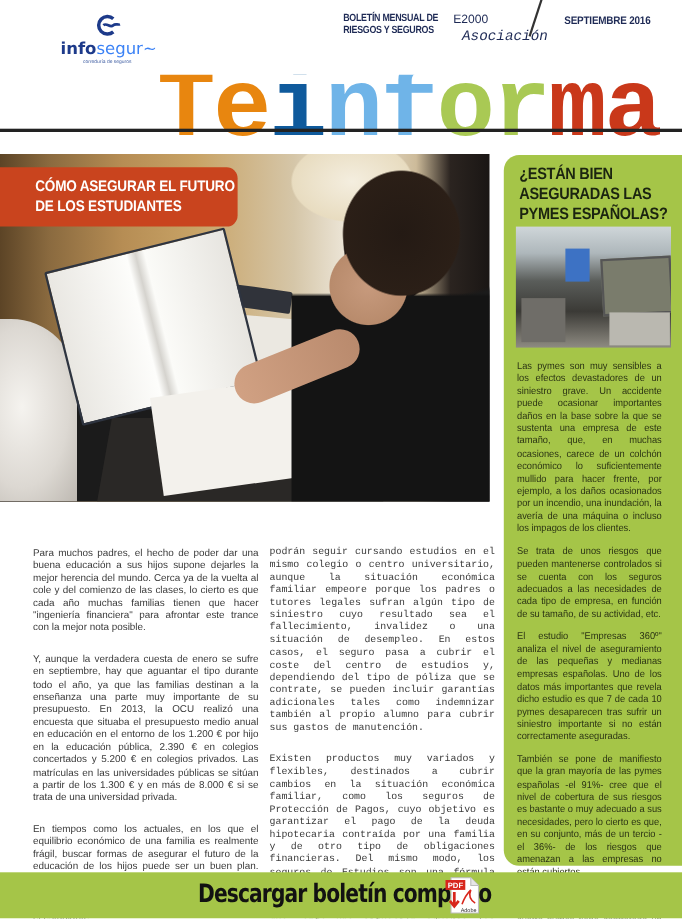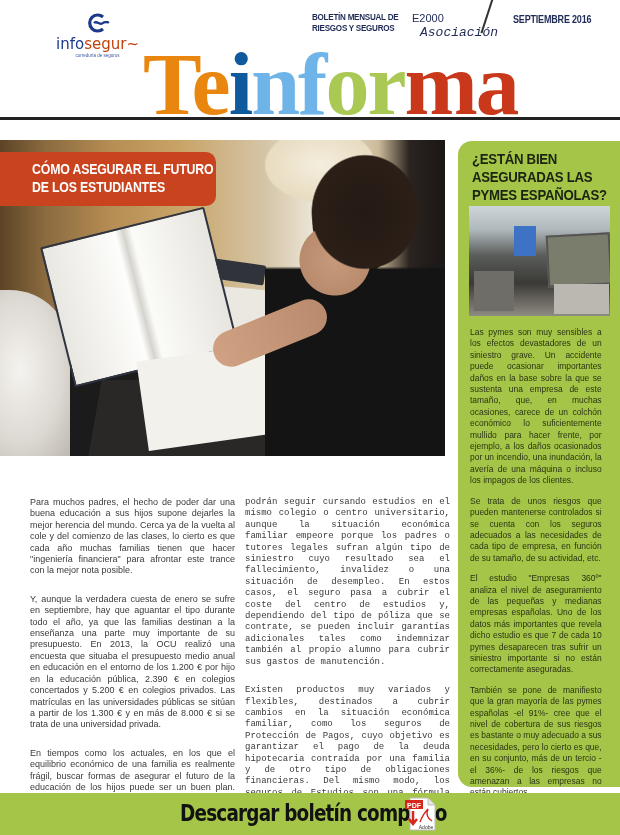--- a/index.html
+++ b/index.html
@@ -3,32 +3,32 @@
 <meta charset="utf-8">
 <style>
   html, body { margin:0; padding:0; }
   body { width:620px; height:835px; background:#ffffff; position:relative; overflow:hidden; font-family:"Liberation Sans", sans-serif; }
   .abs { position:absolute; }
 
   
   .logo { left:55px; top:12px; width:85px; text-align:center; }
   .logo-icon { width:24px; height:22px; margin:0 auto; display:block; }
   .logo-name { font-family:"DejaVu Sans", sans-serif; font-size:15px; color:#1d3a8a; line-height:16px; margin-top:2px; }
-  .logo-name b { font-weight:normal; }
-  .logo-name span { font-weight:normal; color:#c2410c; }
+  .logo-name b { font-weight:bold; }
+  .logo-name span { font-weight:normal; color:#3b82f6; }
   .logo-tag { font-size:4.5px; color:#3b5aa0; margin-top:1px; }
 
   .bulletin { left:312px; top:11px; font-family:"Liberation Sans", sans-serif; font-weight:bold; font-size:9.5px; line-height:11px; color:#1e2a55; letter-spacing:-0.3px; transform:scaleX(0.85); transform-origin:left top; }
   .e2000 { left:412px; top:12px; color:#1e2a55; }
   .e2000-main { font-weight:normal; font-size:11px; letter-spacing:0px; }
   .e2000-sub { font-family:Liberation Mono, monospace; font-style:italic; font-size:13px; margin-left:8px; margin-top:1px; }
   .slash { left:486px; top:-2px; width:2px; height:36px; background:#333; transform:rotate(18deg); }
   .date { left:513px; top:14px; font-weight:bold; font-size:10px; color:#1e2a55; letter-spacing:-0.2px; transform:scaleX(0.9); transform-origin:left top; }
 
-  .masthead { left:143px; top:52px; height:66px; font-family:Liberation Serif, serif; font-weight:bold; font-size:88px; line-height:66px; letter-spacing:-2px; white-space:nowrap; overflow:hidden;text-align:right; }
+  .masthead { left:143px; top:68px; height:66px; font-family:Liberation Mono, monospace; font-weight:bold; font-size:88px; line-height:66px; letter-spacing:-2px; white-space:nowrap; overflow:hidden;text-align:right; }
   .masthead span { display:inline-block; vertical-align:bottom; }
   .rule { left:0; top:117px; width:620px; height:3px; background:#222; }
 
   
   .photo { left:0; top:140px; width:445px; height:316px; overflow:hidden;
     background:
       radial-gradient(ellipse 60px 80px at 355px 80px, #2a1f18 0, #1e1612 70%, transparent 72%),
       linear-gradient(165deg, transparent 55%, #1b1b1b 56%),
       radial-gradient(ellipse 90px 60px at 320px 25px, #f4eedf 0, #e8dcc0 60%, transparent 62%),
       linear-gradient(90deg, #5c4426 0%, #8a6a3f 10%, #b68d54 25%, #c8a366 40%, #d5c6a8 60%, #efe9dd 72%, #cdbb9a 85%, #2b2420 92%, #1a1614 100%);

